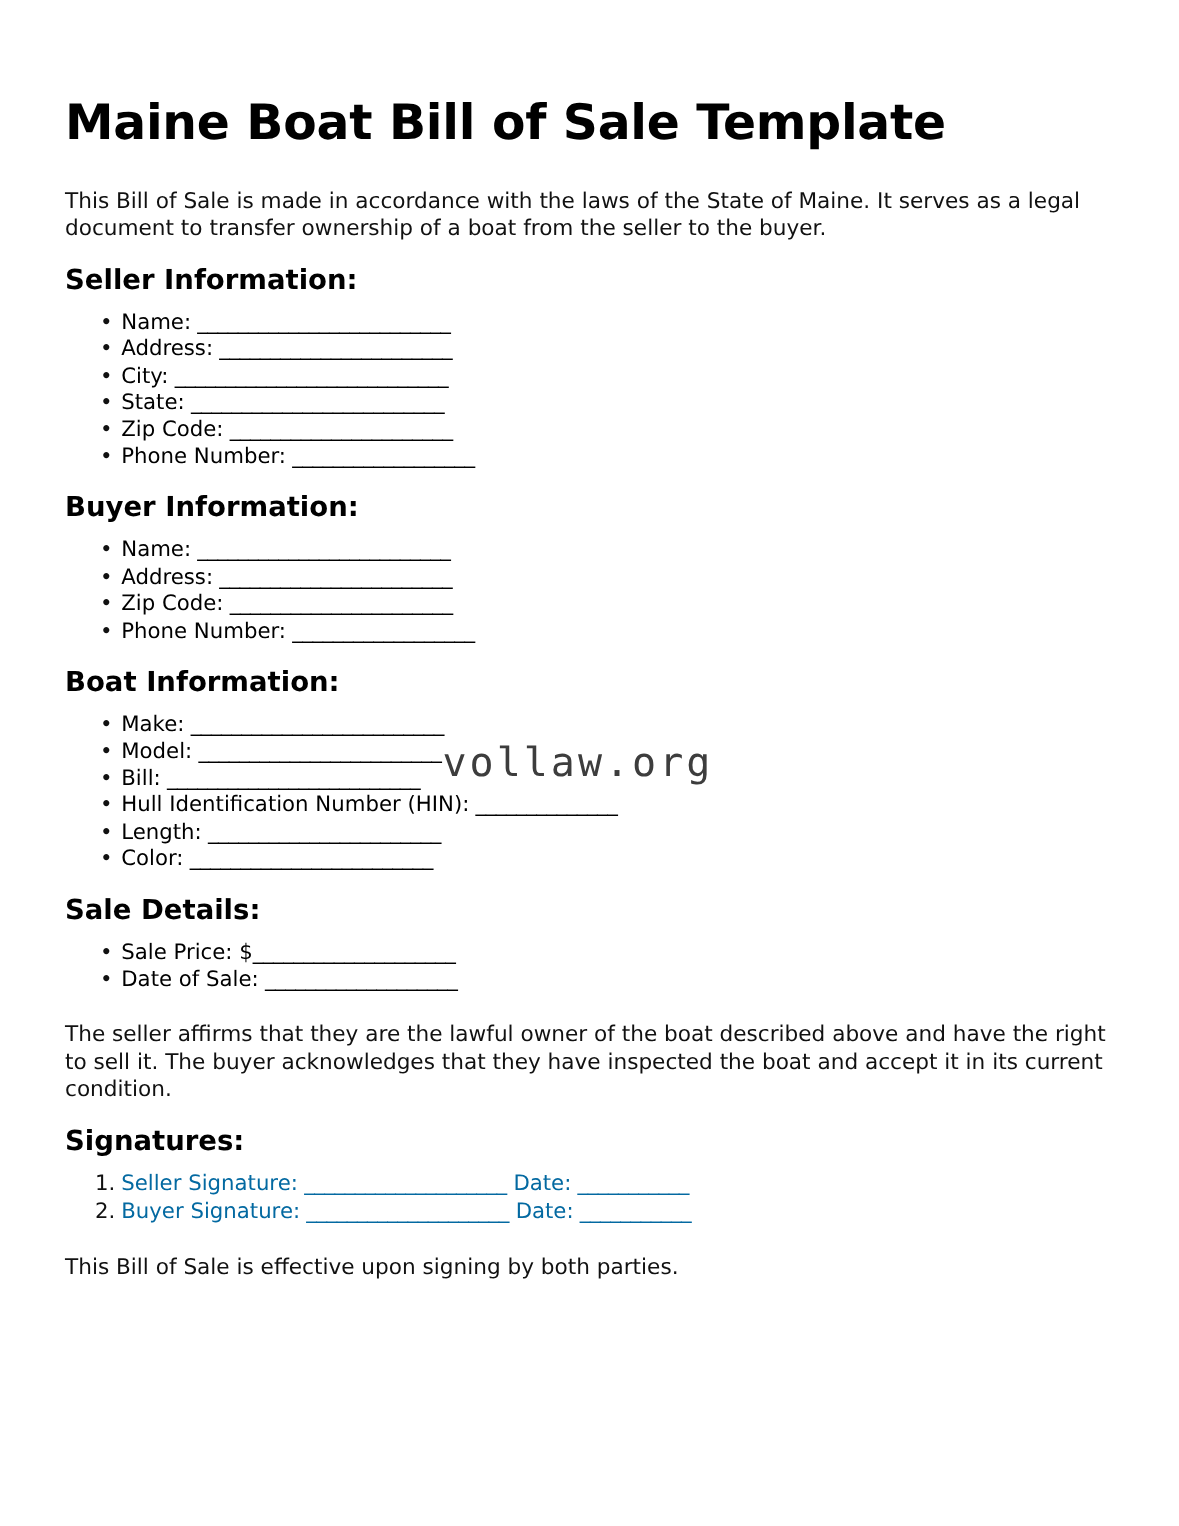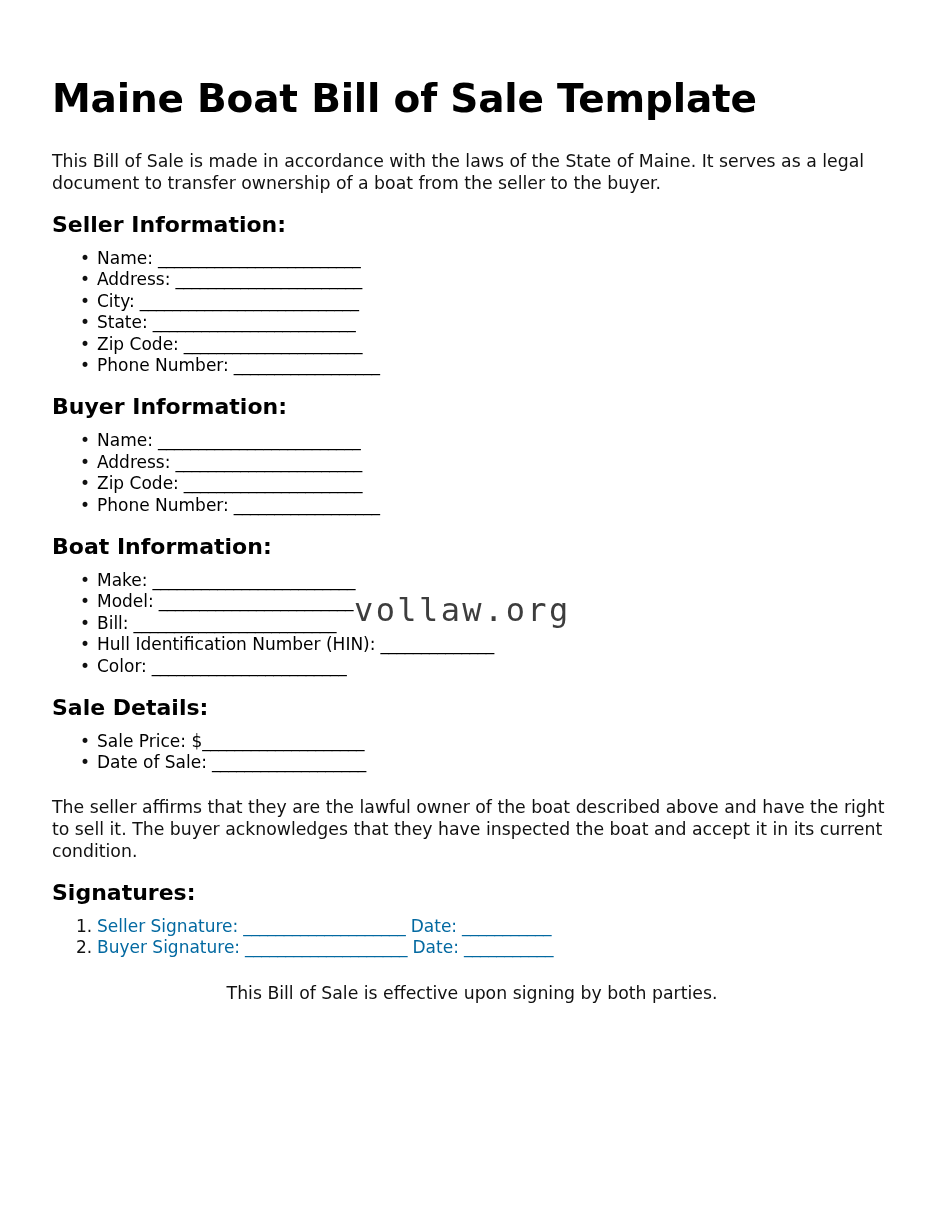--- a/index.html
+++ b/index.html
@@ -39,21 +39,21 @@
 
   
   .para {
     font-size: 17.3px;
     line-height: 22px;
     margin: 0;
     color: #111;
   }
   .para-intro { padding-top: 29px; }
   .para-affirm { padding-top: 22px; }
-  .para-final { padding-top: 23px; text-align: center; }
+  .para-final { padding-top: 23px; }
 
   
   .section-heading {
     font-size: 22px;
     font-weight: bold;
     line-height: 22px;
     margin: 0;
     padding-top: 20px;
     color: #000;
   }
@@ -159,20 +159,21 @@
       <li><span>Phone Number:</span><span class="blank"> __________________</span></li>
     </ul>
 
     <h2 class="section-heading">Boat Information:</h2>
 
     <ul class="field-list">
       <li><span>Make:</span><span class="blank"> _________________________</span></li>
       <li><span>Model:</span><span class="blank"> ________________________</span></li>
       <li><span>Bill:</span><span class="blank"> _________________________</span></li>
       <li><span>Hull Identification Number (HIN):</span><span class="blank"> ______________</span></li>
+      <li><span>Length:</span><span class="blank"> _______________________</span></li>
       <li><span>Color:</span><span class="blank"> ________________________</span></li>
     </ul>
 
     <h2 class="section-heading">Sale Details:</h2>
 
     <ul class="field-list">
       <li><span>Sale Price: $</span><span class="blank">____________________</span></li>
       <li><span>Date of Sale:</span><span class="blank"> ___________________</span></li>
     </ul>
 

